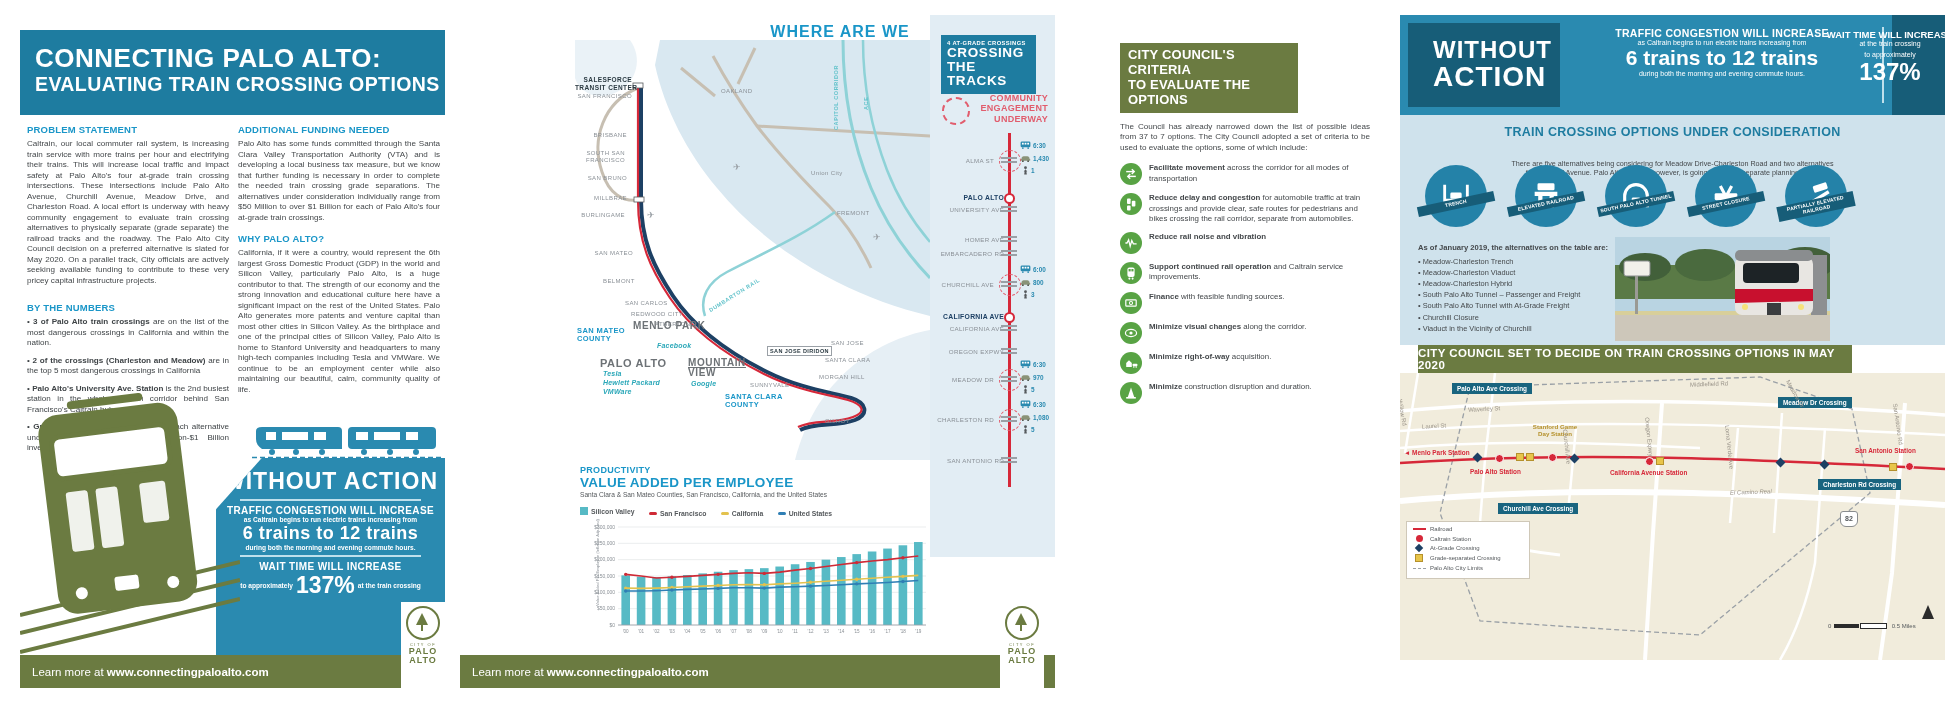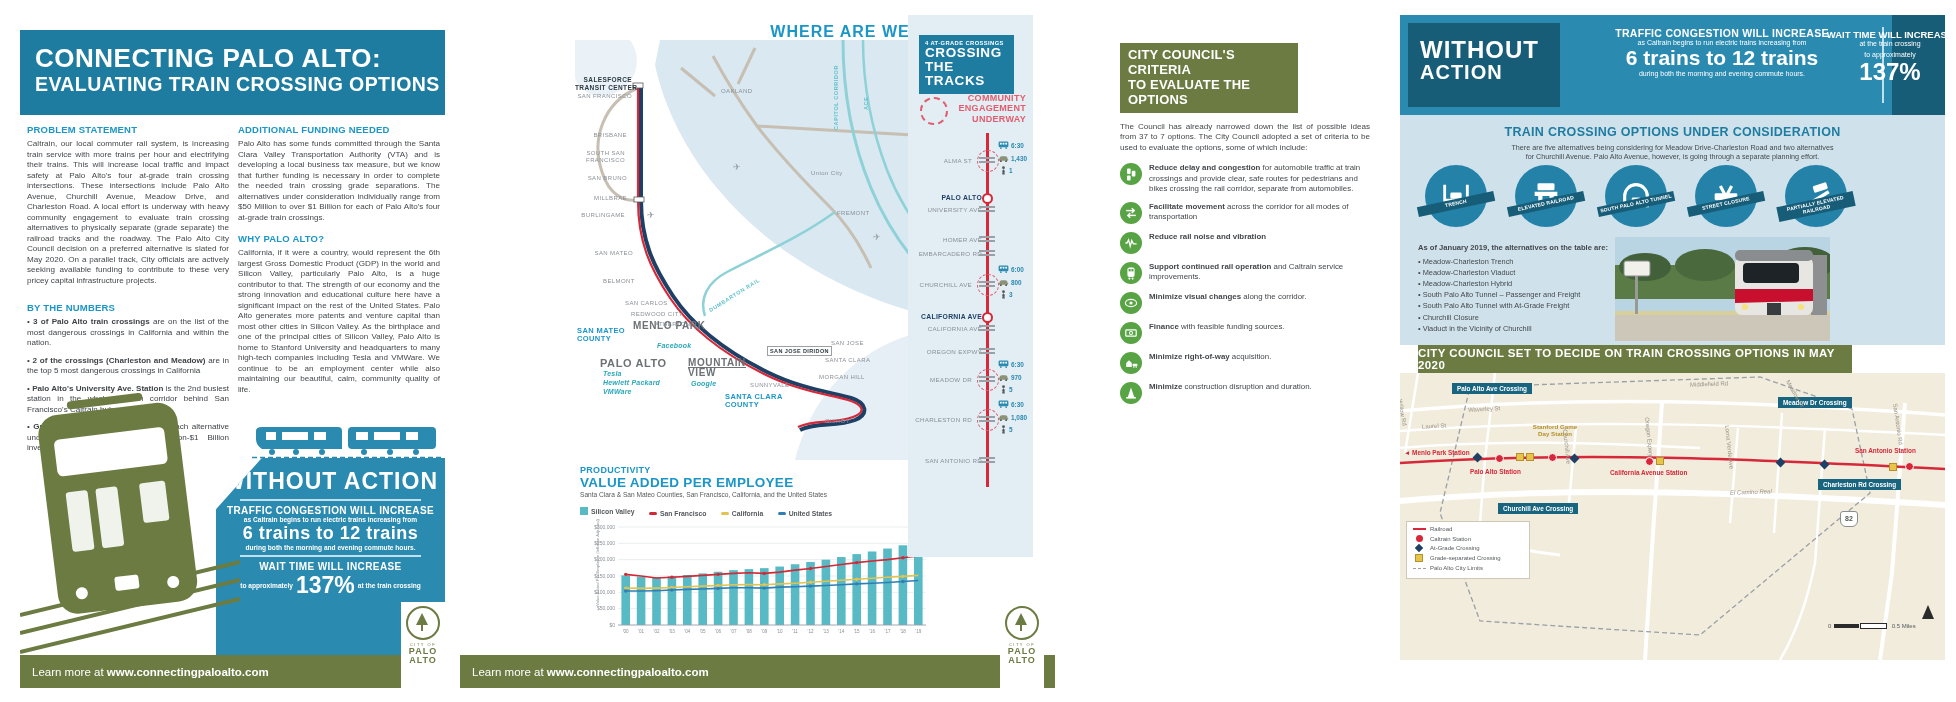--- a/index.html
+++ b/index.html
@@ -455,21 +455,21 @@
         <circle cx="138.10000000000002" cy="67.41333333333333" r="1.7" fill="#2f7fb5"></circle>
         <circle cx="184.3" cy="67.08666666666667" r="1.7" fill="#2f7fb5"></circle>
         <circle cx="230.5" cy="65.12666666666667" r="1.7" fill="#2f7fb5"></circle>
         <circle cx="276.70000000000005" cy="62.84" r="1.7" fill="#2f7fb5"></circle>
         <circle cx="322.90000000000003" cy="60.55333333333333" r="1.7" fill="#2f7fb5"></circle>
         <line x1="38" y1="104" x2="346" y2="104" stroke="#9aa0a6" stroke-width="0.8"></line>
       </svg>
     <div class="abs" style="left:-38px;top:95px;font-size:4.2px;color:#8a9096;transform:rotate(-90deg);transform-origin:center;width:110px;text-align:center;">Value Added Per Employee (Inflation Adjusted)</div>
   </div>
 
-  <div class="x-col" style="left:448px;top:0;width:125px;height:542px;">
+  <div class="x-col" style="left:470px;top:0;width:125px;height:542px;">
     <div class="x-head" style="left:11px;top:20px;width:95px;box-sizing:border-box;">
       <div class="x-kick">4 AT-GRADE CROSSINGS</div>
       <div class="x-big">CROSSING</div>
       <div class="x-big">THE TRACKS</div>
     </div>
     <div class="abs" style="left:12px;top:82px;width:24px;height:24px;border:2px dashed #e15d6d;border-radius:50%;"></div>
     <div class="x-eng abs" style="left:30px;top:78px;width:88px;">
       <div>COMMUNITY</div>
       <div>ENGAGEMENT</div>
       <div>UNDERWAY</div>
@@ -606,107 +606,107 @@
   <div class="abs" style="left:45px;top:28px;width:258px;">
     <div class="crit-head" style="width:178px;box-sizing:border-box;">
       <div>CITY COUNCIL'S CRITERIA</div>
       <div>TO EVALUATE THE OPTIONS</div>
     </div>
     <p class="body-txt" style="margin:9px 0 10px 0;width:250px;">The Council has already narrowed down the list of possible ideas from 37 to 7 options. The City Council adopted a set of criteria to be used to evaluate the options, some of which include:</p>
 
     <div class="crit-row">
         <span class="crit-ic">
           <svg width="16" height="16">
-            <use href="#ic-cars"></use>
+            <use href="#ic-arrows"></use>
           </svg>
         </span>
-        <p class="crit-txt" style="width:220px;"><b>Reduce delay and congestion</b><span> for automobile traffic at train crossings and provide clear, safe routes for pedestrians and bikes crossing the rail corridor, separate from automobiles.</span></p>
+        <p class="crit-txt" style="width:220px;"><b>Facilitate movement</b><span> across the corridor for all modes of transportation</span></p>
       </div>
     <div class="crit-row">
         <span class="crit-ic">
           <svg width="16" height="16">
-            <use href="#ic-arrows"></use>
+            <use href="#ic-cars"></use>
           </svg>
         </span>
-        <p class="crit-txt" style="width:220px;"><b>Facilitate movement</b><span> across the corridor for all modes of transportation</span></p>
+        <p class="crit-txt" style="width:220px;"><b>Reduce delay and congestion</b><span> for automobile traffic at train crossings and provide clear, safe routes for pedestrians and bikes crossing the rail corridor, separate from automobiles.</span></p>
       </div>
     <div class="crit-row">
         <span class="crit-ic">
           <svg width="16" height="16">
             <use href="#ic-noise"></use>
           </svg>
         </span>
         <p class="crit-txt" style="width:220px;"><b>Reduce rail noise and vibration</b><span></span></p>
       </div>
     <div class="crit-row">
         <span class="crit-ic">
           <svg width="16" height="16">
             <use href="#ic-train"></use>
           </svg>
         </span>
         <p class="crit-txt" style="width:220px;"><b>Support continued rail operation</b><span> and Caltrain service improvements.</span></p>
       </div>
     <div class="crit-row">
         <span class="crit-ic">
           <svg width="16" height="16">
-            <use href="#ic-eye"></use>
+            <use href="#ic-money"></use>
           </svg>
         </span>
-        <p class="crit-txt" style="width:220px;"><b>Minimize visual changes</b><span> along the corridor.</span></p>
+        <p class="crit-txt" style="width:220px;"><b>Finance</b><span> with feasible funding sources.</span></p>
       </div>
     <div class="crit-row">
         <span class="crit-ic">
           <svg width="16" height="16">
-            <use href="#ic-money"></use>
+            <use href="#ic-eye"></use>
           </svg>
         </span>
-        <p class="crit-txt" style="width:220px;"><b>Finance</b><span> with feasible funding sources.</span></p>
+        <p class="crit-txt" style="width:220px;"><b>Minimize visual changes</b><span> along the corridor.</span></p>
       </div>
     <div class="crit-row">
         <span class="crit-ic">
           <svg width="16" height="16">
             <use href="#ic-row"></use>
           </svg>
         </span>
         <p class="crit-txt" style="width:220px;"><b>Minimize right-of-way</b><span> acquisition.</span></p>
       </div>
     <div class="crit-row">
         <span class="crit-ic">
           <svg width="16" height="16">
             <use href="#ic-cone"></use>
           </svg>
         </span>
         <p class="crit-txt" style="width:220px;"><b>Minimize</b><span> construction disruption and duration.</span></p>
       </div>
   </div>
 
   <div class="band" style="left:325px;top:0;width:545px;height:100px;">
-    <div class="band-box" style="left:8px;top:8px;width:152px;height:84px;padding:14px 0 0 12px;box-sizing:border-box;">
+    <div class="band-box" style="left:8px;top:8px;width:152px;height:84px;padding:14px 0 0 25px;box-sizing:border-box;">
       <div style="font-size:24px;font-weight:bold;letter-spacing:1px;line-height:1.05;">WITHOUT</div>
-      <div style="font-size:20px;font-weight:bold;letter-spacing:1px;line-height:1.05;">ACTION</div>
+      <div style="font-size:28px;font-weight:bold;letter-spacing:1px;line-height:1.05;">ACTION</div>
     </div>
     <div class="abs" style="left:172px;top:12px;width:300px;text-align:center;">
       <div style="font-size:10.5px;font-weight:bold;letter-spacing:.3px;">TRAFFIC CONGESTION WILL INCREASE</div>
       <div style="font-size:7px;">as Caltrain begins to run electric trains increasing from</div>
       <div style="font-size:21px;font-weight:bold;">6 trains to 12 trains</div>
       <div style="font-size:7px;">during both the morning and evening commute hours.</div>
     </div>
     <div class="abs" style="left:482px;top:12px;width:2px;height:76px;background:#bfe0ec;"></div>
     <div class="band-box" style="left:492px;top:0;width:53px;height:100px;"></div>
     <div class="abs" style="left:420px;top:14px;width:140px;text-align:center;">
       <div style="font-size:9.5px;font-weight:bold;">WAIT TIME WILL INCREASE</div>
       <div style="font-size:7px;">at the train crossing</div>
       <div style="font-size:7px;margin-top:4px;">to approximately</div>
       <div style="font-size:24px;font-weight:bold;">137%</div>
     </div>
   </div>
 
   <div class="opt-sec" style="left:325px;top:100px;width:545px;height:230px;">
     <div class="opt-h" style="margin-top:10px;">TRAIN CROSSING OPTIONS UNDER CONSIDERATION</div>
-    <div class="opt-b" style="margin-top:4px;">There are five alternatives being considering for Meadow Drive-Charleston Road and two alternatives</div>
+    <div class="opt-b" style="margin-top:20px;">There are five alternatives being considering for Meadow Drive-Charleston Road and two alternatives</div>
     <div class="opt-b">for Churchill Avenue. Palo Alto Avenue, however, is going through a separate planning effort.</div>
 
     <div class="opt-circle" style="left:25px;top:50px;">
         <svg width="34" height="34">
           <use href="#op-trench"></use>
         </svg>
         <div class="opt-ribbon">TRENCH</div>
       </div>
     <div class="opt-circle" style="left:115px;top:50px;">
         <svg width="34" height="34">

